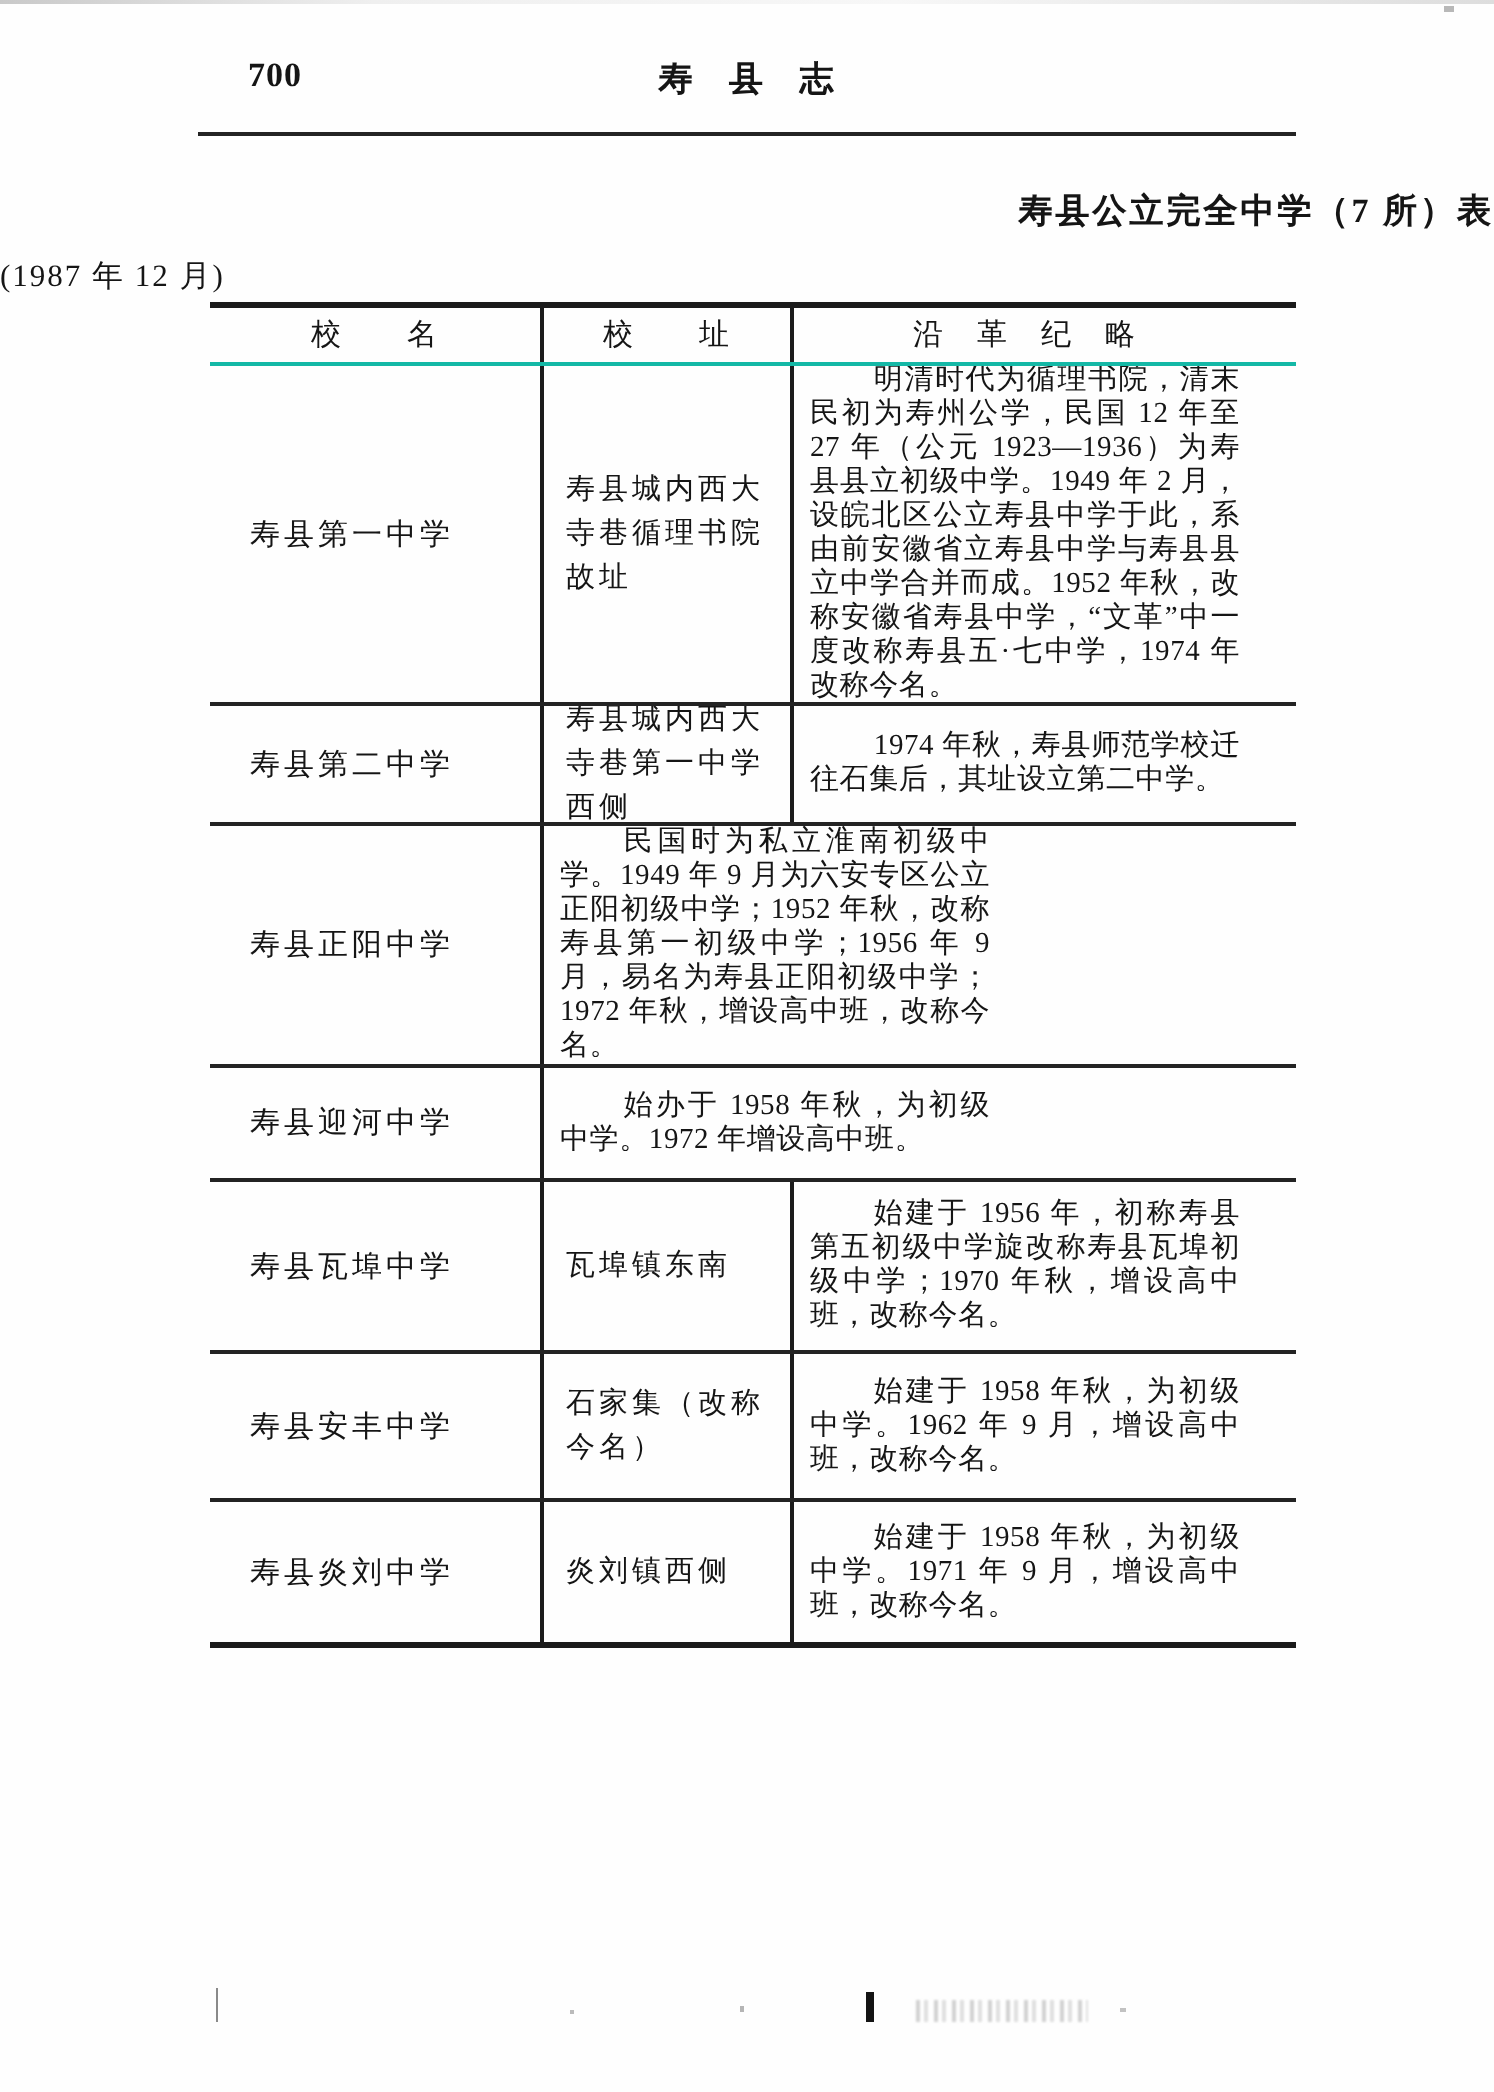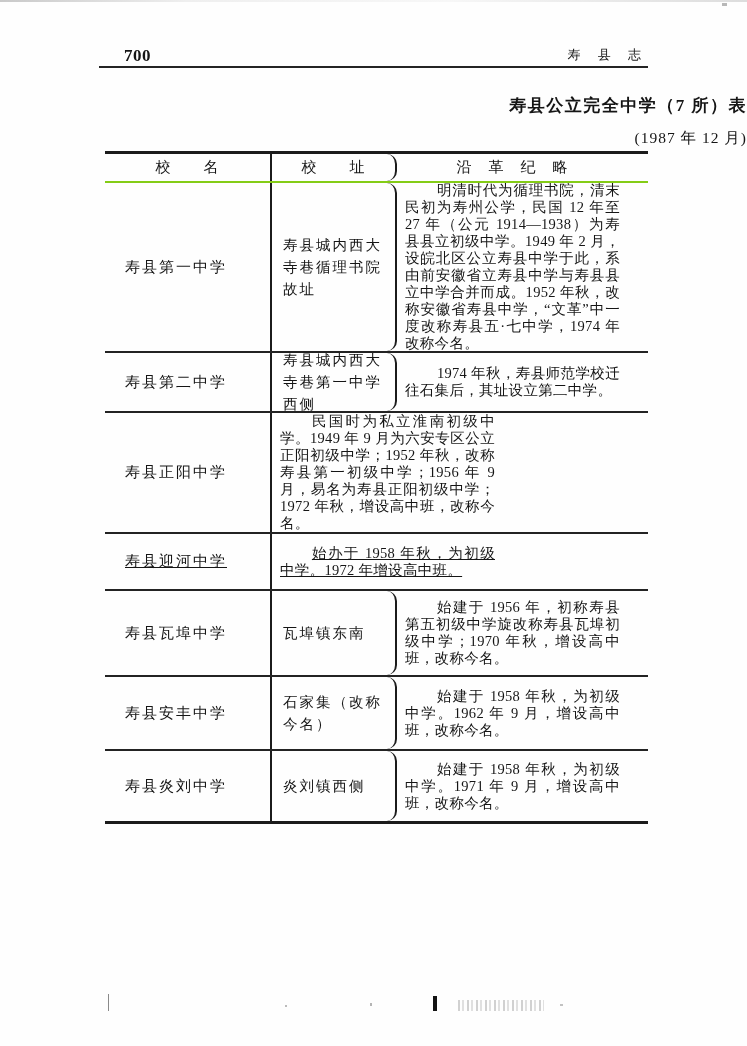--- a/index.html
+++ b/index.html
@@ -9,41 +9,41 @@
     font-family:"Liberation Serif","DejaVu Serif",serif;
     color:#151515;
     position:relative;
     overflow:hidden;
   }
   .scan-edge-top{position:absolute;top:0;left:0;width:747px;height:2px;
     background:linear-gradient(90deg,#c9c9c9,#efefef 25%,#f7f7f7 60%,#dddddd);}
   .scan-speck{position:absolute;top:3px;left:722px;width:5px;height:3px;background:#9a9a9a;opacity:.7;}
 
   
-  .page-header{position:absolute;top:46px;left:105px;width:543px;height:22px;}
+  .page-header{position:absolute;top:28px;left:105px;width:543px;height:22px;}
   .page-num{position:absolute;left:19px;top:0;font-weight:bold;font-size:17px;letter-spacing:.5px;}
-  .book-title{position:absolute;left:0;right:0;top:0;text-align:right;font-weight:normal;font-size:13px;letter-spacing:7px;}
+  .book-title{position:absolute;left:0;right:0;top:0;text-align:center;font-weight:bold;font-size:17px;letter-spacing:7px;}
   .header-rule{position:absolute;top:66px;left:99px;width:549px;height:2px;background:#242424;}
 
   
   .table-title{position:absolute;top:94px;left:0;width:747px;text-align:right;
     font-weight:bold;font-size:17px;letter-spacing:1.5px;}
-  .table-subtitle{position:absolute;top:128px;left:0;width:747px;text-align:right;
+  .table-subtitle{position:absolute;top:128px;left:0;width:747px;text-align:left;
     font-size:15.5px;letter-spacing:1px;}
 
   
   .ctable{position:absolute;top:151px;left:105px;width:543px;
     border-top:3px solid #1b1b1b;border-bottom:3px solid #1b1b1b;
     box-sizing:border-box;}
-  .thead{display:flex;height:27px;border-bottom:2px solid #84cc16;}
+  .thead{display:flex;height:27px;border-bottom:2px solid #14b8a6;}
   .tr{display:flex;border-bottom:2px solid #232323;}
   .tr:last-child{border-bottom:none;}
   .th,.td{box-sizing:border-box;overflow:hidden;}
   .col-name{width:167px;border-right:2px solid #1b1b1b;}
-  .col-addr{width:125px;border-right:2px solid #1b1b1b;border-radius:10px;}
+  .col-addr{width:125px;border-right:2px solid #1b1b1b;}
   .col-hist{width:231px;}
   .th{display:flex;align-items:center;justify-content:center;font-size:15px;letter-spacing:1px;}
   .td{display:flex;align-items:center;}
   .name-text{padding-left:20px;font-size:15px;letter-spacing:2px;}
   .addr-text{padding-left:11px;padding-right:2px;font-size:14.5px;letter-spacing:2px;line-height:22px;}
   .hist-text{padding:4px 8px 4px 8px;font-size:14.5px;letter-spacing:.3px;line-height:17px;
     text-align:justify;text-justify:inter-character;text-indent:2.2em;width:100%;}
 
   
   .artifact{position:absolute;}
@@ -78,21 +78,21 @@
   </div>
 
   <div class="tr" style="height:168px;">
     <div class="td col-name">
         <div class="name-text">寿县第一中学</div>
       </div>
     <div class="td col-addr">
         <div class="addr-text">寿县城内西大寺巷循理书院故址</div>
       </div>
     <div class="td col-hist">
-        <div class="hist-text">明清时代为循理书院，清末民初为寿州公学，民国 12 年至 27 年（公元 1914—1938）为寿县县立初级中学。1949 年 2 月，设皖北区公立寿县中学于此，系由前安徽省立寿县中学与寿县县立中学合并而成。1952 年秋，改称安徽省寿县中学，“文革”中一度改称寿县五·七中学，1974 年改称今名。</div>
+        <div class="hist-text">明清时代为循理书院，清末民初为寿州公学，民国 12 年至 27 年（公元 1923—1936）为寿县县立初级中学。1949 年 2 月，设皖北区公立寿县中学于此，系由前安徽省立寿县中学与寿县县立中学合并而成。1952 年秋，改称安徽省寿县中学，“文革”中一度改称寿县五·七中学，1974 年改称今名。</div>
       </div>
   </div>
 
   <div class="tr" style="height:58px;">
     <div class="td col-name">
         <div class="name-text">寿县第二中学</div>
       </div>
     <div class="td col-addr">
         <div class="addr-text">寿县城内西大寺巷第一中学西侧</div>
       </div>
@@ -103,21 +103,21 @@
 
   <div class="tr" style="height:119px;">
     <div class="td col-name">
         <div class="name-text">寿县正阳中学</div>
       </div>
     <div class="td col-hist">
         <div class="hist-text">民国时为私立淮南初级中学。1949 年 9 月为六安专区公立正阳初级中学；1952 年秋，改称寿县第一初级中学；1956 年 9 月，易名为寿县正阳初级中学；1972 年秋，增设高中班，改称今名。</div>
       </div>
   </div>
 
-  <div class="tr" style="height:55px;text-decoration:underline;">
+  <div class="tr" style="height:55px;">
     <div class="td col-name">
         <div class="name-text">寿县迎河中学</div>
       </div>
     <div class="td col-hist">
         <div class="hist-text">始办于 1958 年秋，为初级中学。1972 年增设高中班。</div>
       </div>
   </div>
 
   <div class="tr" style="height:84px;">
     <div class="td col-name">

